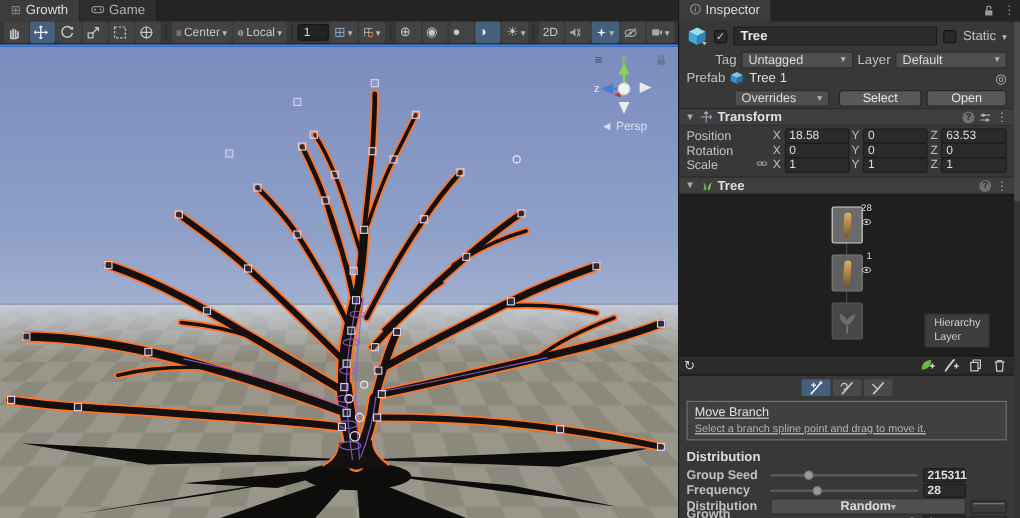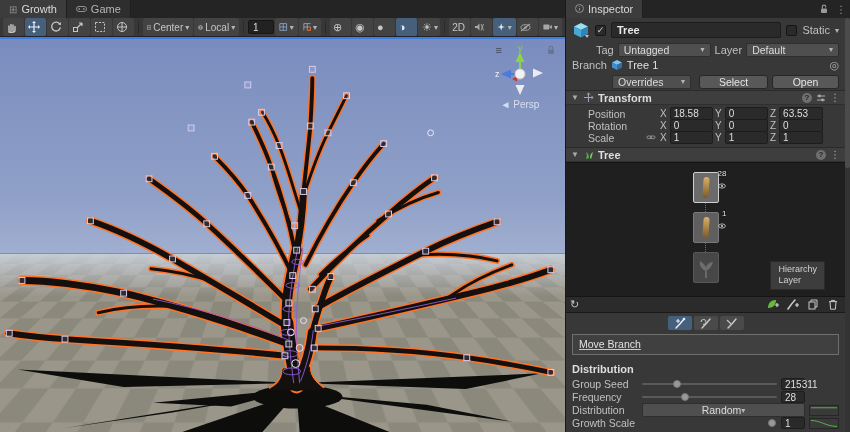--- a/index.html
+++ b/index.html
@@ -74,21 +74,21 @@
   .comp-header { height:15px; background:#3e3e3e; border-top:1px solid #2a2a2a; border-bottom:1px solid #2f2f2f;
                  display:flex; align-items:center; gap:4px; padding:0 5px; flex:none; }
   .comp-header .title { font-weight:bold; color:#dedede; }
   .foldout { font-size:8px; color:#ababab; }
   .helpicon { width:10px; height:10px; border-radius:50%; background:#6f6f6f; color:#262626;
               font-size:8px; font-weight:bold; display:flex; align-items:center; justify-content:center; }
   .kebab { color:#ababab; font-size:10px; }
   .hspacer { flex:1; }
 
   .tr-rows { padding:2px 0 3px; flex:none; }
-  .tr-row { display:flex; align-items:center; height:11px; margin:1px 16px; padding:0 6px; gap:2px; }
+  .tr-row { display:flex; align-items:center; height:11px; margin:1px 0; padding:0 6px; gap:2px; }
   .tr-label { width:56px; color:#c0c0c0; font-size:10.5px; flex:none; }
   .linkicon { width:12px; flex:none; opacity:.8; }
   .axgroup { flex:1; display:flex; align-items:center; gap:3px; min-width:0; }
   .axletter { font-size:10px; color:#c0c0c0; flex:none; }
   .axfield { flex:1; height:13px; background:#2a2a2a; border:1px solid #1d1d1d; border-radius:2px;
              color:#dedede; font-size:10px; display:flex; align-items:center; padding:0 3px; min-width:0; }
 
   
   .treepanel { height:135px; background:#1f1f1f; border:1px solid #151515; border-left:none; border-right:none;
                position:relative; display:flex; flex-direction:column; align-items:center; padding-top:9px; flex:none; }
@@ -111,27 +111,27 @@
   .tooltrio { height:17px; display:flex; align-items:center; justify-content:center; gap:2px; padding-top:3px; flex:none; }
   .t3 { width:24px; height:14px; background:#4a4a4a; border-radius:2px;
         display:flex; align-items:center; justify-content:center; }
   .t3.sel { background:#46607c; }
 
   .toolbox { margin:4px 6px 2px; border:1px solid #6e6e6e; background:#404040; padding:3px 6px 4px; flex:none;text-decoration:underline; }
   .toolbox .ttitle { color:#e0e0e0; font-size:10.5px; }
   .toolbox .tdesc { color:#b2b2b2; font-size:9px; margin-top:2px; }
 
   .dheading { font-weight:bold; color:#dedede; padding:6px 6px 3px; font-size:11px; flex:none; }
-  .d-row { display:flex; align-items:center; height:12px; margin-bottom:1px; padding:0 6px; gap:4px; flex:none; }
+  .d-row { display:flex; align-items:center; height:12px; margin-bottom:1px; padding:0 6px; gap:4px; flex:none;font-weight:bold; }
   .d-label { width:66px; color:#c0c0c0; font-size:10.5px; flex:none; }
   .slider { position:relative; flex:1; height:12px; }
   .slider .track { position:absolute; left:0; right:0; top:5px; height:2px; background:#5a5a5a; border-radius:1px; }
   .slider .thumbdot { position:absolute; top:2px; width:8px; height:8px; margin-left:-4px;
                       border-radius:50%; background:#999; border:1px solid #777; }
-  .d-value { width:24px; height:12px; background:#2a2a2a; border:1px solid #1d1d1d; border-radius:2px;
+  .d-value { width:36px; height:12px; background:#2a2a2a; border:1px solid #1d1d1d; border-radius:2px;
              color:#dedede; font-size:10px; display:flex; align-items:center; padding:0 3px; flex:none; }
   .curvebox { width:30px; height:11px; background:#3a3a3a; border:1px solid #262626; flex:none; }
   .curvebox svg { display:block; width:100%; height:100%; }
   .curveslot { width:30px; flex:none; }
   .d-dd { flex:1;justify-content:center; }
 </style>
 </head>
 <body>
 
 <div class="app">
@@ -479,21 +479,21 @@
             <span class="dda">▾</span>
         </div>
         <span class="lbl">Layer</span>
         <div class="dropdown" style="flex:1.1">
           <span>Default</span>
             <span class="dda">▾</span>
         </div>
       </div>
 
       <div class="row prefab-row">
-        <span class="lbl">Branch</span>
+        <span class="lbl">Prefab</span>
         <svg width="12" height="12" viewBox="0 0 12 12">
           <polygon points="6,1 11,3.5 6,6 1,3.5" fill="#7ec2ee"></polygon>
           <polygon points="1,3.5 6,6 6,11 1,8.5" fill="#3f8ecb"></polygon>
           <polygon points="11,3.5 6,6 6,11 11,8.5" fill="#2d6fa8"></polygon>
         </svg>
         <span style="color:#e0e0e0">Tree 1</span>
         <div class="hspacer"></div>
         <span style="color:#b9b9b9">◎</span>
       </div>
       <div class="row override-row">
@@ -669,20 +669,21 @@
         <div class="t3">
           <svg width="13" height="12" viewBox="0 0 13 12">
               <path d="M3,11 C6,8 8,6 11,2" stroke="#c9c9c9" stroke-width="1.4" fill="none" stroke-linecap="round"></path>
               <path d="M2,3 l4,4" stroke="#c9c9c9" stroke-width="1.1"></path>
             </svg>
         </div>
       </div>
 
       <div class="toolbox">
         <div class="ttitle">Move Branch</div>
+        <div class="tdesc">Select a branch spline point and drag to move it.</div>
       </div>
 
       <div class="dheading">Distribution</div>
 
       <div class="d-row">
         <span class="d-label">Group Seed</span>
         <div class="slider">
           <div class="track"></div>
             <div class="thumbdot" style="left: 26%;"></div>
         </div>

